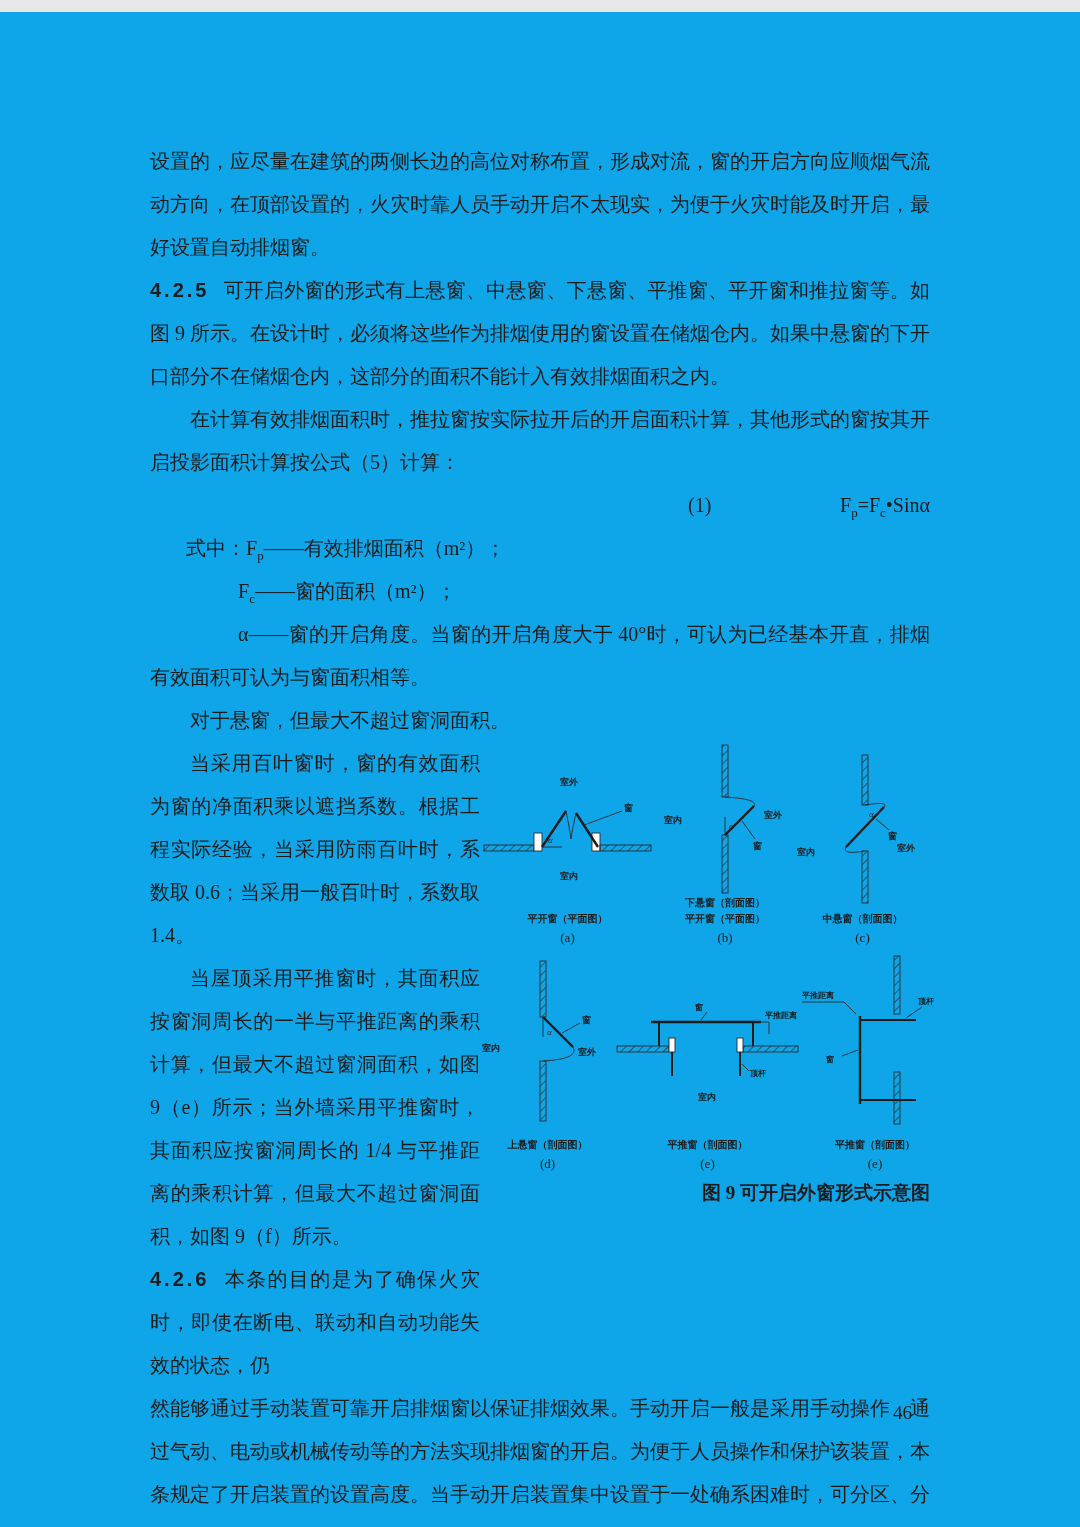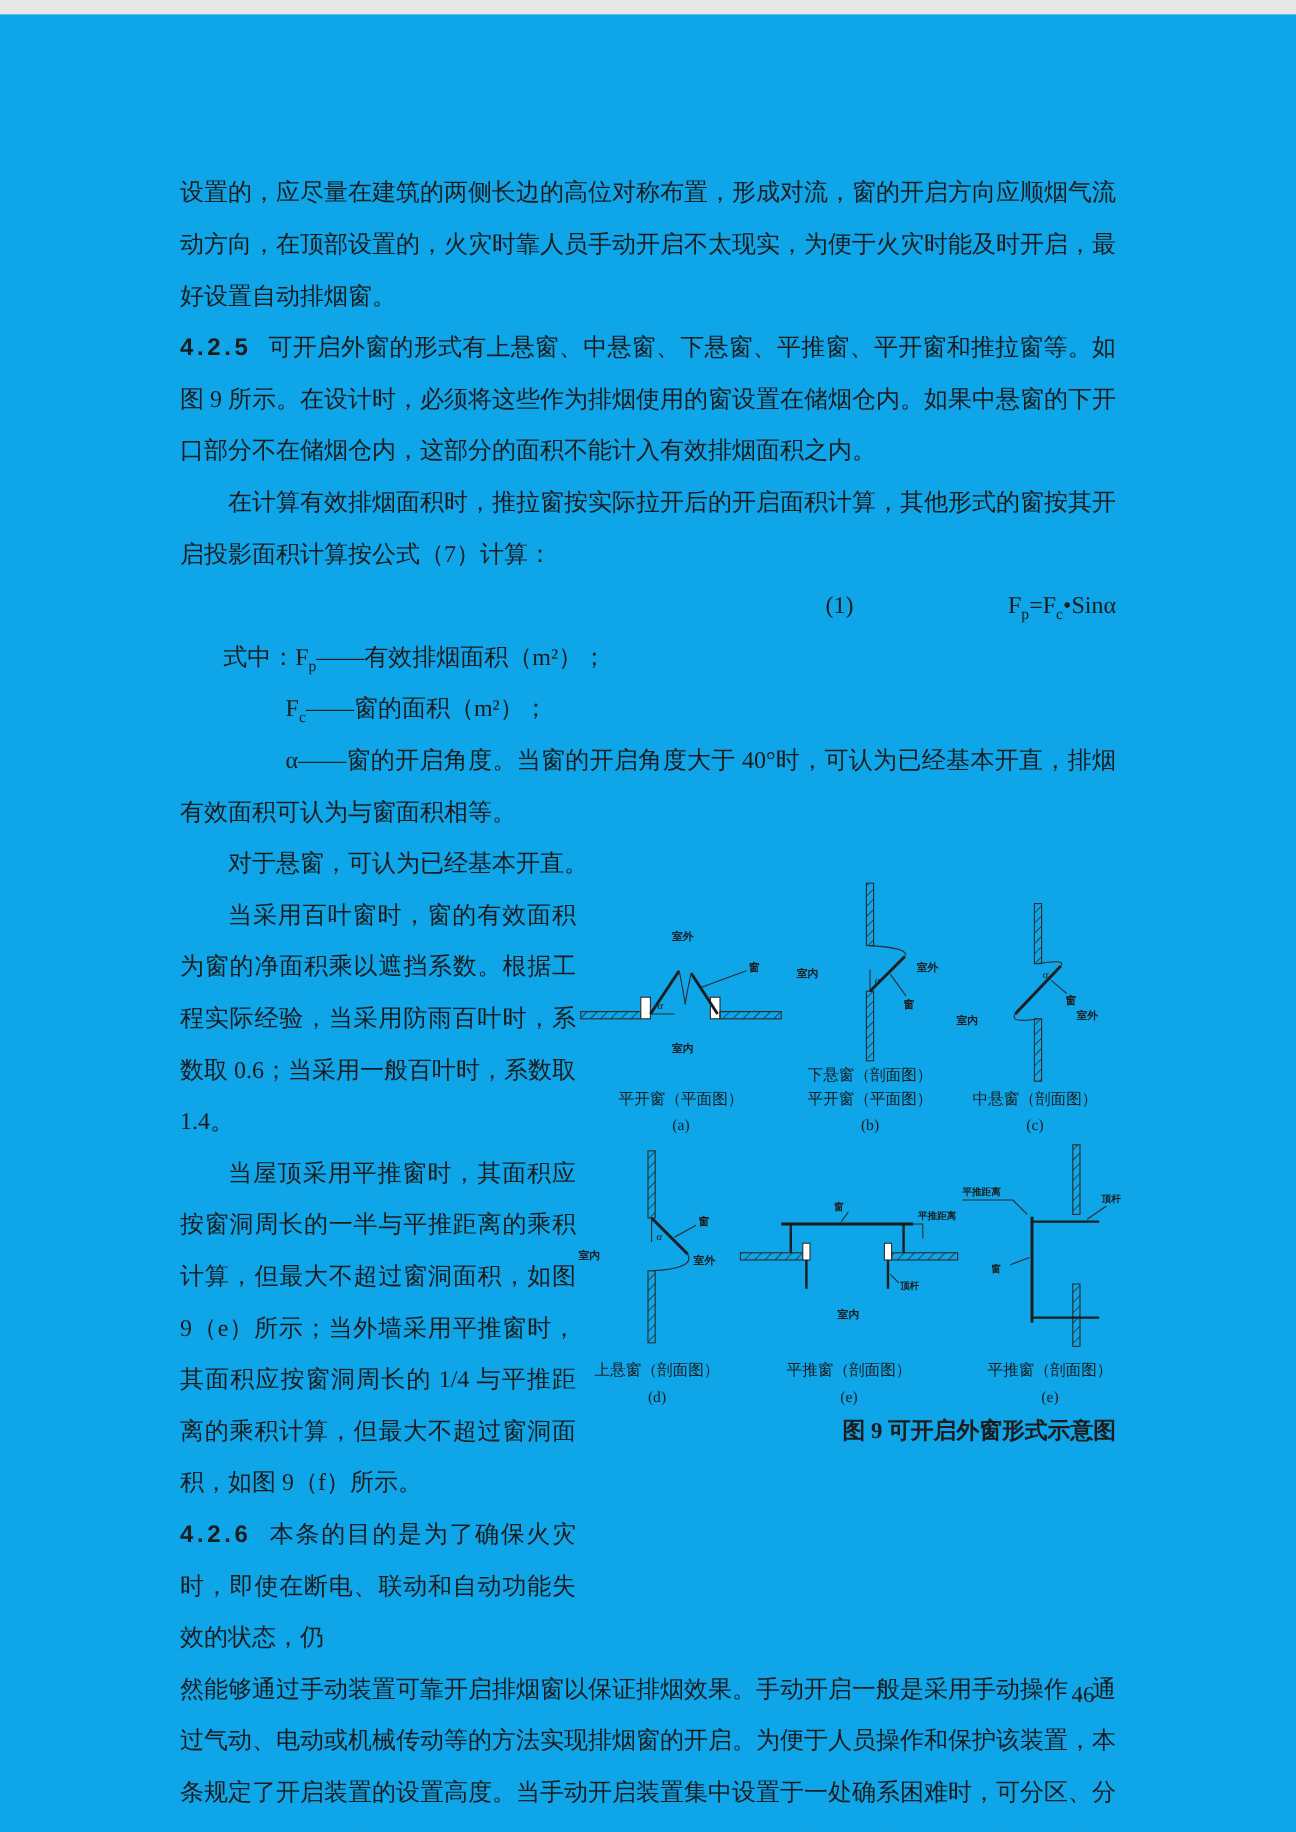--- a/index.html
+++ b/index.html
@@ -32,21 +32,21 @@
   .two-col{display:flex;align-items:flex-start;}
   .col-text{width:330px;}
   .col-fig{width:450px;padding-top:6px;}
   .fig-row{display:flex;justify-content:space-between;align-items:flex-end;}
   .fig-cell{display:flex;flex-direction:column;align-items:center;justify-content:flex-end;}
   .row1 .fig-cell{height:198px;}
   .row2 .fig-cell{height:226px;}
   .fig-draw{flex:1 1 auto;display:flex;align-items:center;justify-content:center;}
   .fig-cap{
     font-family:"Liberation Sans","DejaVu Sans",sans-serif;
-    font-weight:normal;font-size:13px;line-height:1.55;
+    font-weight:bold;font-size:10px;line-height:1.55;
     text-align:center;white-space:nowrap;
   }
   .fig-letter{font-size:13px;line-height:1.2;margin-top:4px;font-family:"Liberation Serif",serif;}
   .fig-caption{
     text-align:right;font-size:19px;line-height:30px;margin-top:6px;font-weight:bold;
   }
   .dlbl{font:bold 9px "Liberation Sans","DejaVu Sans",sans-serif;fill:#1c1c1c;}
   .dsm{font:bold 8px "Liberation Sans","DejaVu Sans",sans-serif;fill:#1c1c1c;}
   .dsym{font:italic 9px "Liberation Serif",serif;fill:#1c1c1c;}
   svg .leaf{stroke:#1c1c1c;stroke-width:2.4;fill:none;}
@@ -67,32 +67,32 @@
   </defs>
 </svg>
 
 <div class="page">
   <div class="content">
 
     <p>设置的，应尽量在建筑的两侧长边的高位对称布置，形成对流，窗的开启方向应顺烟气流动方向，在顶部设置的，火灾时靠人员手动开启不太现实，为便于火灾时能及时开启，最好设置自动排烟窗。</p>
 
     <p><b class="secnum">4.2.5</b><span>可开启外窗的形式有上悬窗、中悬窗、下悬窗、平推窗、平开窗和推拉窗等。如图 9 所示。在设计时，必须将这些作为排烟使用的窗设置在储烟仓内。如果中悬窗的下开口部分不在储烟仓内，这部分的面积不能计入有效排烟面积之内。</span></p>
 
-    <p class="indent">在计算有效排烟面积时，推拉窗按实际拉开后的开启面积计算，其他形式的窗按其开启投影面积计算按公式（7）计算：</p>
+    <p class="indent">在计算有效排烟面积时，推拉窗按实际拉开后的开启面积计算，其他形式的窗按其开启投影面积计算按公式（5）计算：</p>
 
     <p class="formula-line">
       <span><span>F</span><sub>p</sub><span>=F</span><sub>c</sub><span>•Sinα</span></span>
       <span class="formula-num">(1)</span>
     </p>
 
     <p class="w1"><span>式中：F</span><sub>p</sub><span>——有效排烟面积（m²）；</span></p>
     <p class="w2"><span>F</span><sub>c</sub><span>——窗的面积（m²）；</span></p>
     <p class="w3">α——窗的开启角度。当窗的开启角度大于 40°时，可认为已经基本开直，排烟有效面积可认为与窗面积相等。</p>
 
-    <p class="indent">对于悬窗，可认为已经基本开直。</p>
+    <p class="indent">对于悬窗，但最大不超过窗洞面积。</p>
 
     <div class="two-col">
       <div class="col-text">
         <p class="indent">当采用百叶窗时，窗的有效面积为窗的净面积乘以遮挡系数。根据工程实际经验，当采用防雨百叶时，系数取 0.6；当采用一般百叶时，系数取 1.4。</p>
         <p class="indent">当屋顶采用平推窗时，其面积应按窗洞周长的一半与平推距离的乘积计算，但最大不超过窗洞面积，如图 9（e）所示；当外墙采用平推窗时，其面积应按窗洞周长的 1/4 与平推距离的乘积计算，但最大不超过窗洞面积，如图 9（f）所示。</p>
         <p><b class="secnum">4.2.6</b><span>本条的目的是为了确保火灾时，即使在断电、联动和自动功能失效的状态，仍</span></p>
       </div>
 
       <div class="col-fig">
 

